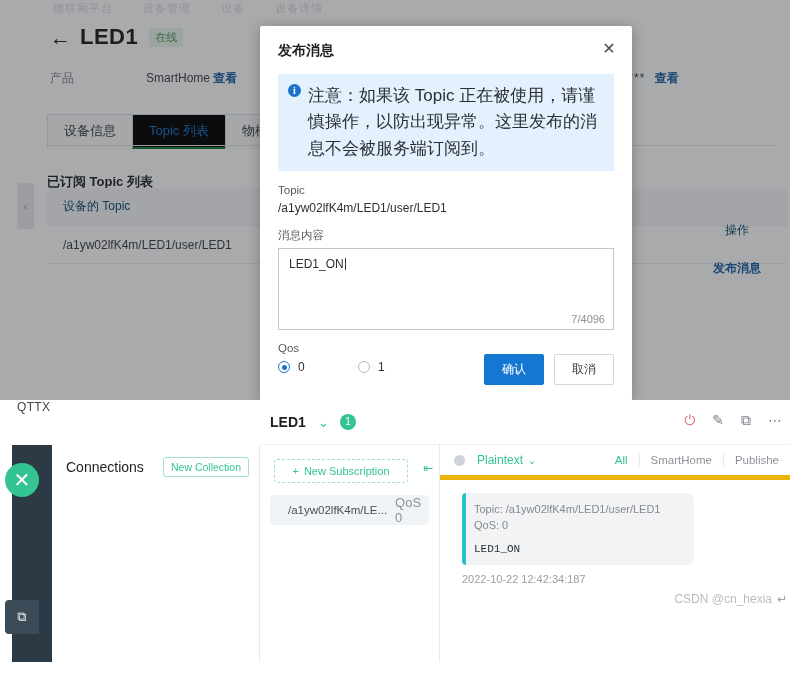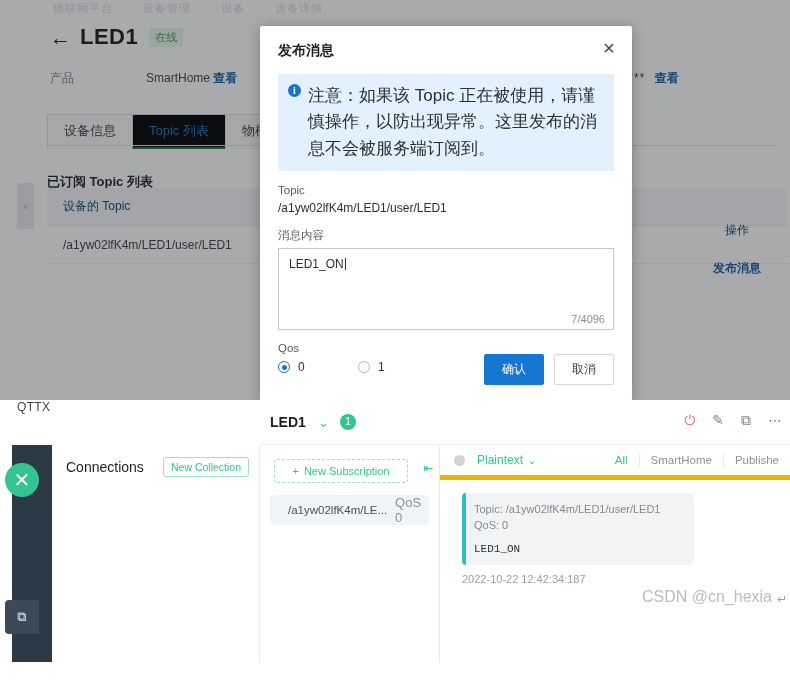--- a/index.html
+++ b/index.html
@@ -263,21 +263,21 @@
   .msg-payload {
     font-family: "Liberation Mono", "DejaVu Sans Mono", monospace;
     font-size: 11px; color:#2c3034; margin-top: 9px;
   }
   .msg-time {
     position:absolute; left: 22px; top: 128px; font-size: 11px; color:#9aa0a6;
   }
 
   .watermark {
     position:absolute; right: 18px; bottom: 8px;
-    font-size: 16px; color:#b8bcc1;
+    font-size: 12px; color:#b8bcc1;
   }
   .corner-arrow {
     position:absolute; right: 3px; bottom: 8px; font-size: 12px; color:#9aa0a6;
   }
   .edge-arrow {
     position:absolute; right: 3px; top: 400px; font-size: 12px; color:#7c8187;
   }
 </style>
 </head>
 <body>

